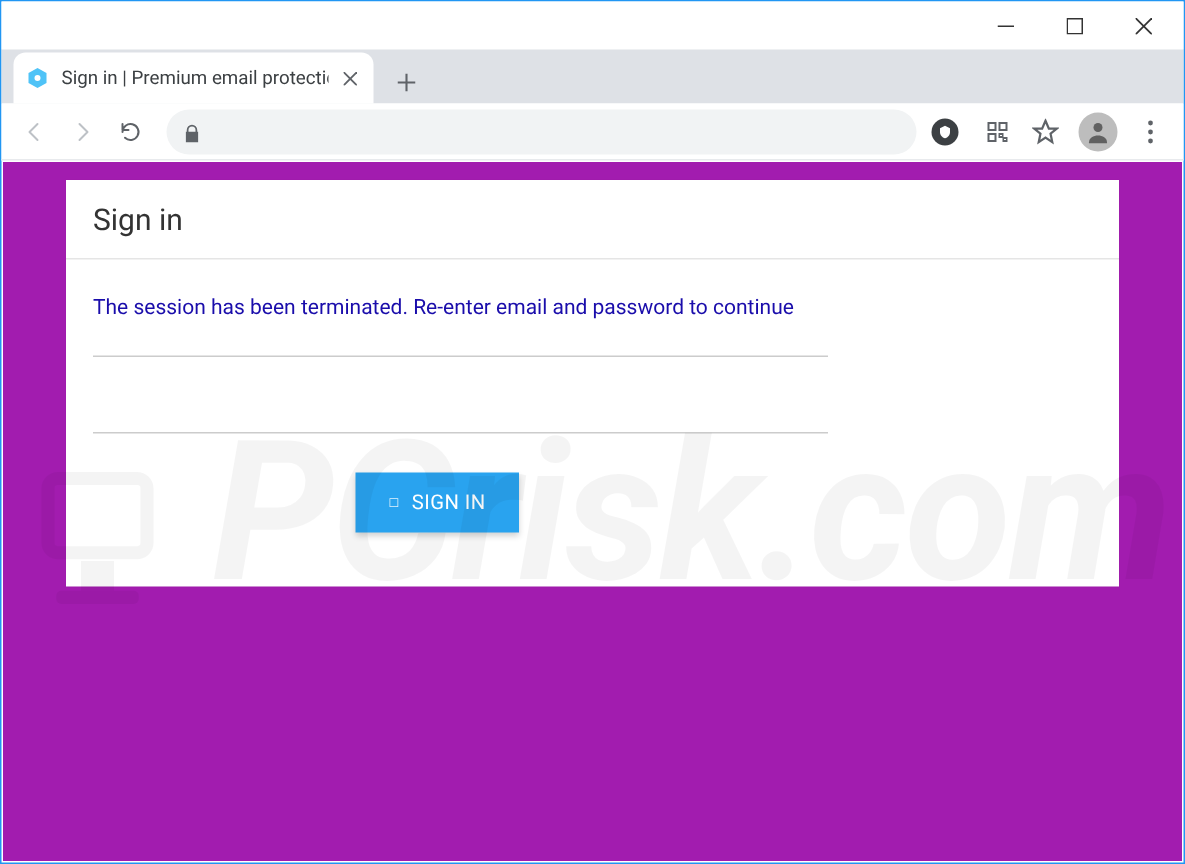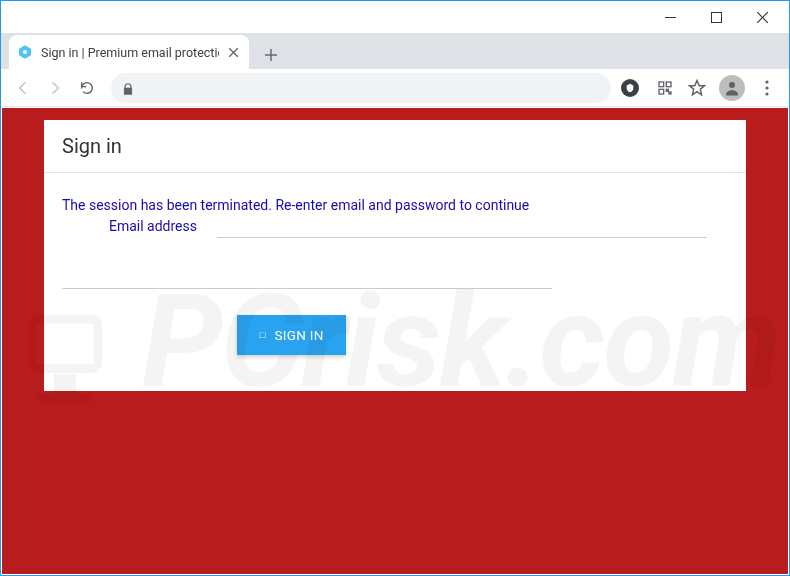--- a/index.html
+++ b/index.html
@@ -34,21 +34,21 @@
 .ext-btn { width: 28px; height: 28px; display: flex; align-items: center; justify-content: center; color: #5f6368; }
 .ext-btn svg { width: 16px; height: 16px; }
 .star-btn svg { width: 18px; height: 18px; }
 .qr-btn svg { width: 16px; height: 16px; }
 .avatar { width: 26px; height: 26px; border-radius: 50%; background: #bdbdbd; display: flex; align-items: center; justify-content: center; margin: 0 4px; }
 .avatar svg { width: 18px; height: 18px; fill: #616161; }
 .security-chip { width: 18px; height: 18px; border-radius: 50%; background: #3c4043; margin-right: 8px; display:flex; align-items:center; justify-content:center;}
 .security-chip svg{ width:10px; height:10px; fill:#fff;}
 
 
-.page { position: absolute; top: 107px; left: 1px; right: 1px; bottom: 1px; background: #b91c1c; overflow: hidden; }
+.page { position: absolute; top: 107px; left: 1px; right: 1px; bottom: 1px; background: #a21caf; overflow: hidden; }
 .card { margin: 12px 42px 0 42px; background: #fff; padding: 0; box-shadow: 0 0 1px rgba(0,0,0,.06); }
 .card-header { padding: 14px 18px; border-bottom: 1px solid #e5e5e5; }
 .card-header h1 { font-size: 20px; font-weight: 400; color: #333; }
 .card-body { padding: 24px 18px 36px 18px; }
 .msg { color: #1a0dab; font-size: 14px; }
 .form-row { display: flex; align-items: center; margin-bottom: 26px; }
 .form-label { width: 155px; text-align: right; padding-right: 20px; color: #1a0dab; font-size: 14px; }
 .form-input { flex: 1; border: none; border-bottom: 1px solid #ccc; outline: none; font-size: 14px; padding: 4px 0; max-width: 490px; background: transparent; }
 .btn-row { padding-left: 175px; }
 .signin-btn { background: #29a3ef; color: #fff; border: none; padding: 12px 22px; font-size: 13.5px; letter-spacing: .3px; cursor: pointer; box-shadow: 0 2px 4px rgba(0,0,0,.18); display:flex; align-items:center; gap:8px;}
@@ -167,21 +167,20 @@
 
   <div class="page">
     <div class="card">
       <div class="card-header">
         <h1>Sign in</h1>
       </div>
       <div class="card-body">
         <div class="msg">The session has been terminated. Re-enter email and password to continue</div>
 
         <div class="form-row">
-          <div class="form-label">Email address</div>
           <input class="form-input" type="text" style="">
         </div>
 
         <div class="form-row">
           <input class="form-input" type="password" style="">
         </div>
 
         <div class="btn-row">
           <button class="signin-btn">
             <span class="lock-glyph">☐</span>

